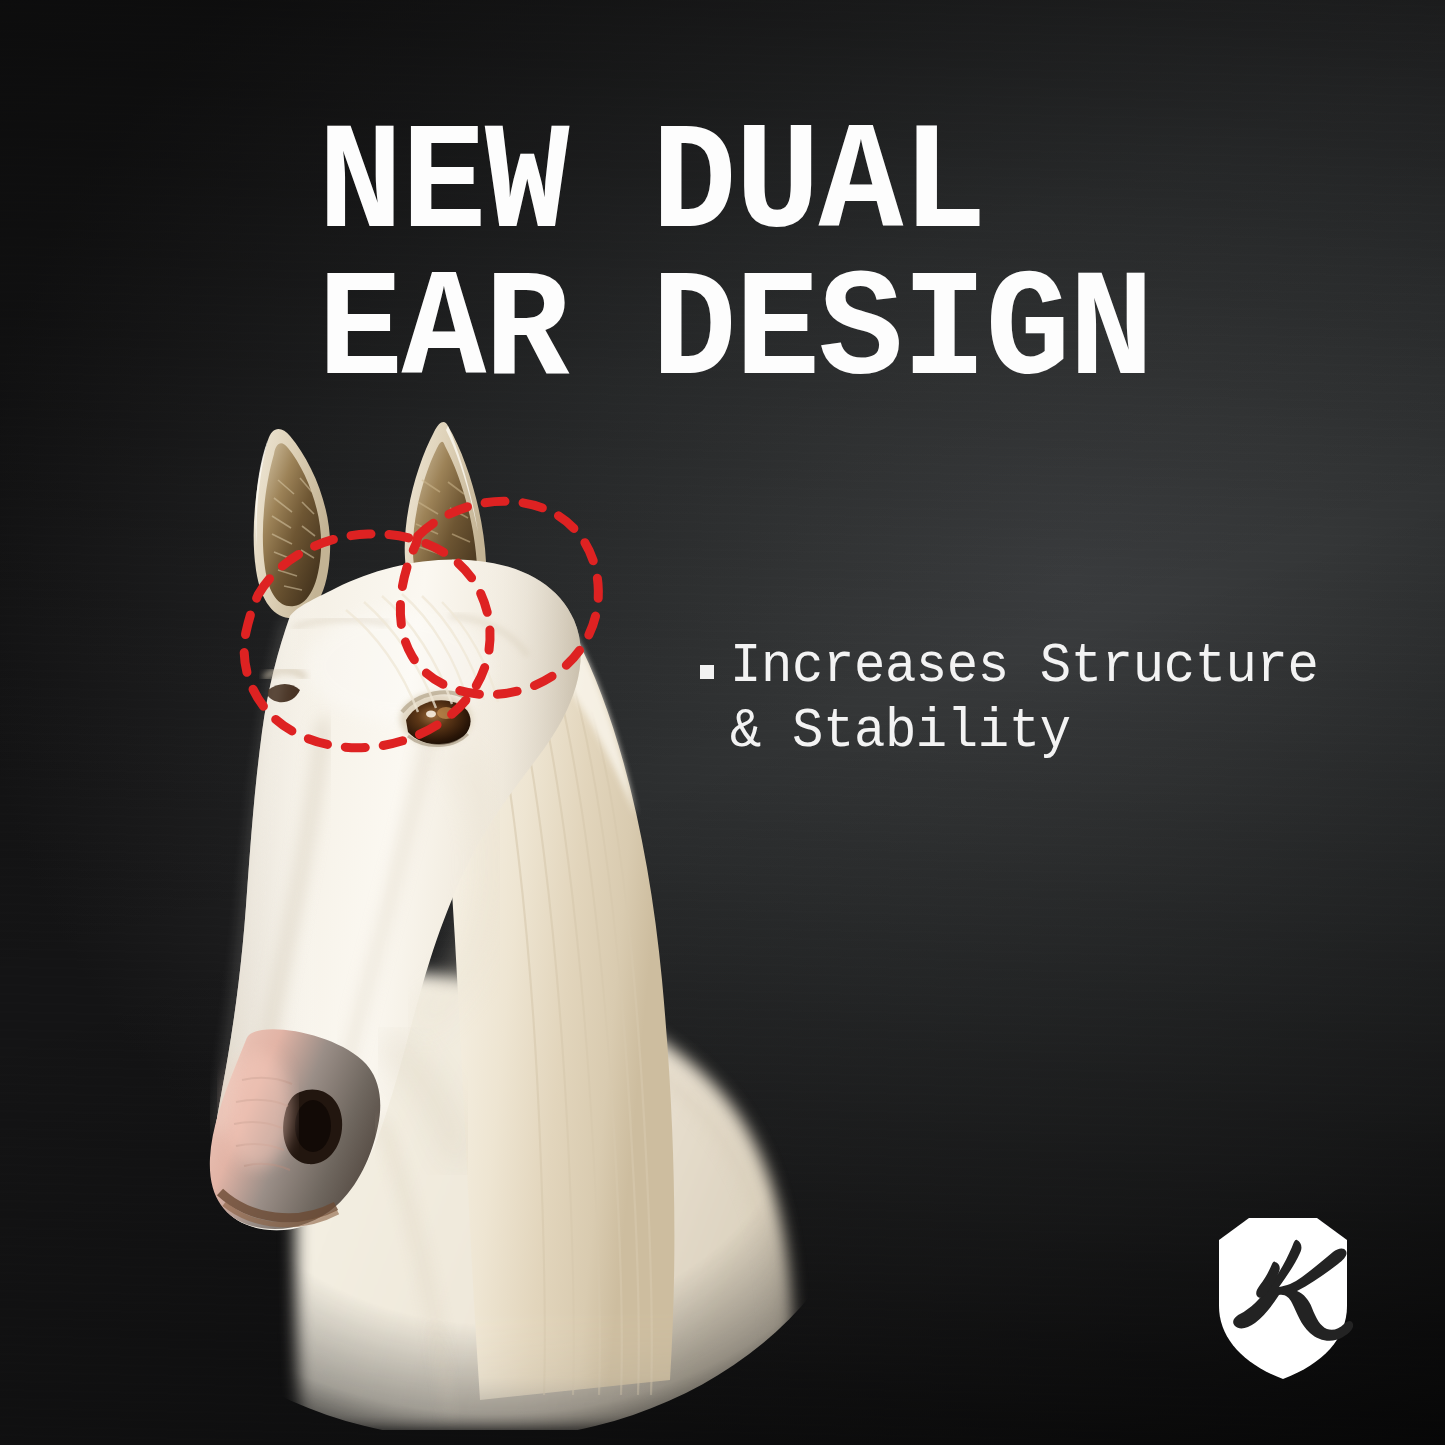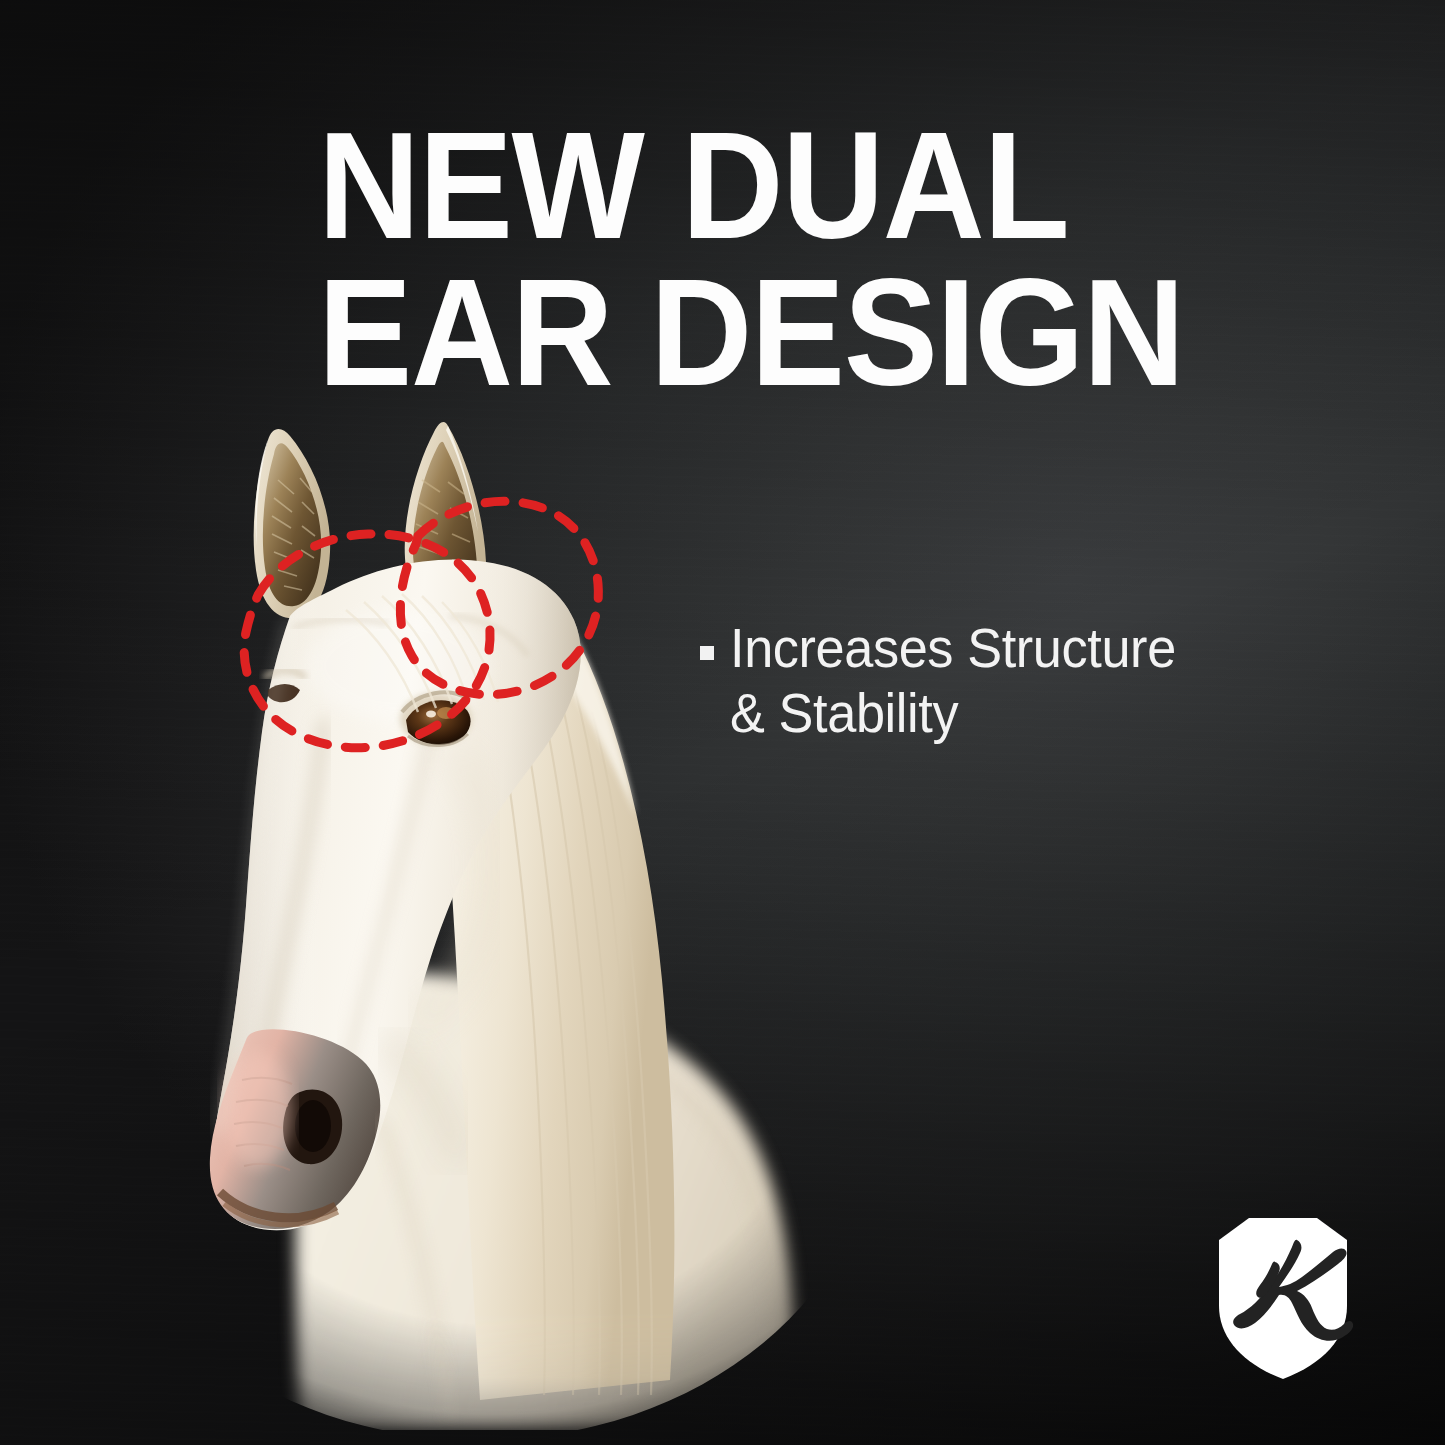--- a/index.html
+++ b/index.html
@@ -5,21 +5,21 @@
   html, body {
     margin: 0;
     padding: 0;
     background: #000;
   }
   #root {
     position: relative;
     width: 1445px;
     height: 1445px;
     overflow: hidden;
-    font-family: Liberation Sans, sans-serif;
+    font-family: Liberation Mono, monospace;
     background: #0c4a6e;
   }
 
   
   .bg-base {
     position: absolute;
     inset: 0;
     background:
       radial-gradient(ellipse 1100px 900px at 74% 40%,
          #3a3c3e 0%, #343637 24%, #2c2e2f 46%, #232425 68%, #1a1a1b 88%, #141415 100%);
@@ -65,20 +65,21 @@
   .bullets {
     position: absolute;
     left: 700px;
     top: 616px;
     width: 660px;
   }
   .bullet-item {
     display: flex;
     align-items: flex-start;
     margin-bottom: 48px;
+    margin-top: 19px;
   }
   .bullet-marker {
     flex: none;
     width: 14px;
     height: 14px;
     background: #f2f2f2;
     margin-top: 30px;
     margin-right: 16px;
   }
   .bullet-text {

